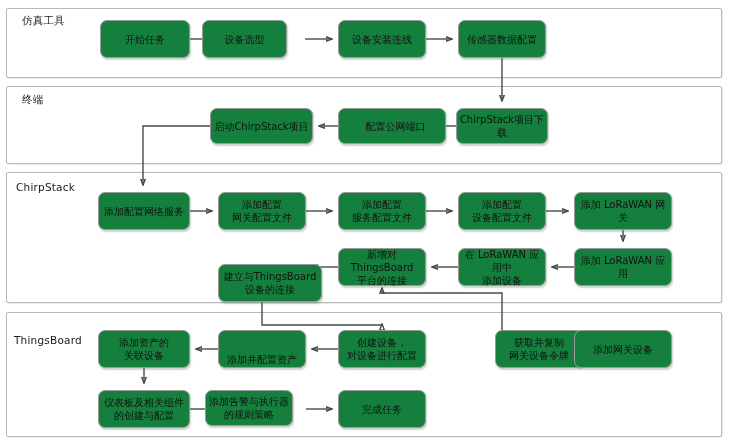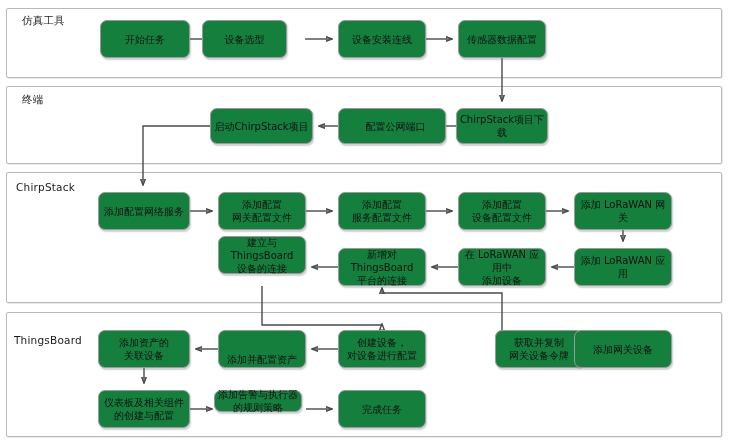--- a/index.html
+++ b/index.html
@@ -168,21 +168,21 @@
         <div>
           <span>添加配置</span>
           <span>设备配置文件</span>
         </div>
       </div>
       <div class="node" style="left: 574px; top: 192px; width: 98px; height: 38px;">
         <div>
           <span>添加 LoRaWAN 网关</span>
         </div>
       </div>
-      <div class="node" style="left: 218px; top: 236px; width: 88px; height: 38px;">
+      <div class="node" style="left: 218px; top: 264px; width: 104px; height: 38px;">
         <div>
           <span>建立与ThingsBoard</span>
           <span>设备的连接</span>
         </div>
       </div>
       <div class="node" style="left: 338px; top: 248px; width: 88px; height: 38px;">
         <div>
           <span>新增对ThingsBoard</span>
           <span>平台的连接</span>
         </div>
@@ -225,21 +225,21 @@
         <div>
           <span>添加网关设备</span>
         </div>
       </div>
       <div class="node" style="left: 98px; top: 390px; width: 92px; height: 38px;">
         <div>
           <span>仪表板及相关组件</span>
           <span>的创建与配置</span>
         </div>
       </div>
-      <div class="node" style="left: 214px; top: 390px; width: 88px; height: 22px;">
+      <div class="node" style="left: 205px; top: 390px; width: 88px; height: 36px;">
         <div>
           <span>添加告警与执行器</span>
           <span>的规则策略</span>
         </div>
       </div>
       <div class="node" style="left: 338px; top: 390px; width: 88px; height: 38px;">
         <div>
           <span>完成任务</span>
         </div>
       </div>

